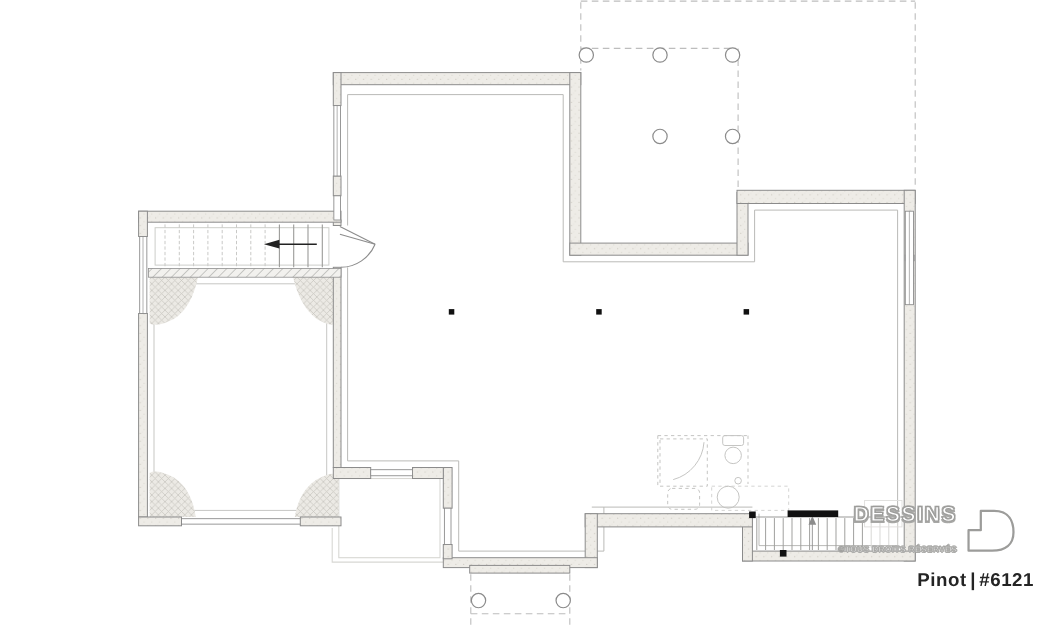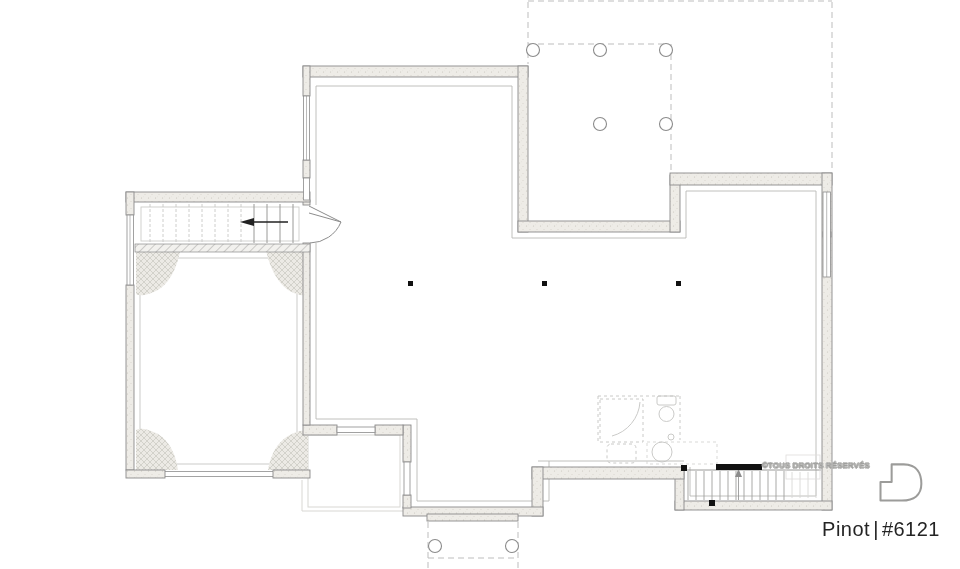--- a/index.html
+++ b/index.html
@@ -13,29 +13,29 @@
     position:absolute;top:459px;left:700px;width:170px;text-align:right;
     color:#ffffff;pointer-events:none;
   }
   .brand-line{
     font-weight:bold;font-size:19px;line-height:20px;letter-spacing:1.5px;
     color:#ffffff;
     -webkit-text-stroke:1px #9c9c9a;
     text-shadow:-1px -1px 0 #a8a8a6,1px -1px 0 #a8a8a6,-1px 1px 0 #a8a8a6,1px 1px 0 #a8a8a6;
   }
   .brand-copy{
-    font-weight:normal;font-size:7.5px;letter-spacing:0.4px;margin-top:2px;
+    font-weight:bold;font-size:7.5px;letter-spacing:0.4px;margin-top:16px;
     color:#ffffff;
     -webkit-text-stroke:0.6px #a0a09e;
     text-shadow:-1px 0 0 #b0b0ae,1px 0 0 #b0b0ae,0 -1px 0 #b0b0ae,0 1px 0 #b0b0ae;
   }
   .house-icon{position:absolute;top:456px;left:874px;}
   .plan-label{
     position:absolute;top:518px;left:780px;width:160px;text-align:right;
-    font-size:20px;font-weight:normal;color:#242424;letter-spacing:0.5px;
+    font-size:17px;font-weight:bold;color:#242424;letter-spacing:0.5px;
     text-shadow:-1px -1px 0 #ffffff,1px -1px 0 #ffffff,-1px 1px 0 #ffffff,1px 1px 0 #ffffff;
   }
   .plan-label .sep{padding:0 3px;}
 </style>
 </head>
 <body>
 
 <svg id="plan-svg" width="960" height="569" viewBox="0 0 960 569">
   <defs>
     <pattern id="spk" width="7" height="7" patternUnits="userSpaceOnUse">
@@ -220,20 +220,21 @@
     <rect x="676" y="281" width="5" height="5"></rect>
   </g>
   <g fill="#111111">
     <rect x="681" y="465" width="6" height="6"></rect>
     <rect x="709" y="500" width="6" height="6"></rect>
     <rect x="716" y="464" width="46" height="6"></rect>
   </g>
 </svg>
 
 <div class="logo">
+  <div class="brand-line">DESSINS</div>
   <div class="brand-copy">©TOUS DROITS RÉSERVÉS</div>
 </div>
 
 <svg class="house-icon" width="52" height="52" viewBox="0 0 56 56">
   <path d="M7,48 L7,28 L19,28 L19,9 L32,9 C47,9 51,20 51,30 C51,42 43,48 30,48 Z" fill="#ffffff" stroke="#9c9c9a" stroke-width="2.2" stroke-linejoin="round"></path>
 </svg>
 
 <div class="plan-label">
   <span>Pinot</span><span class="sep">|</span><span>#6121</span>
 </div>

